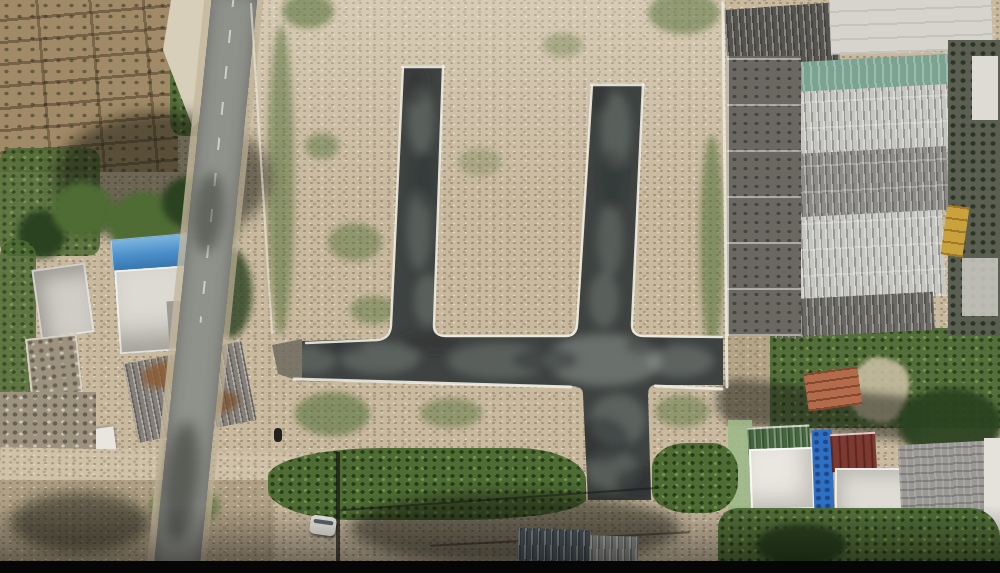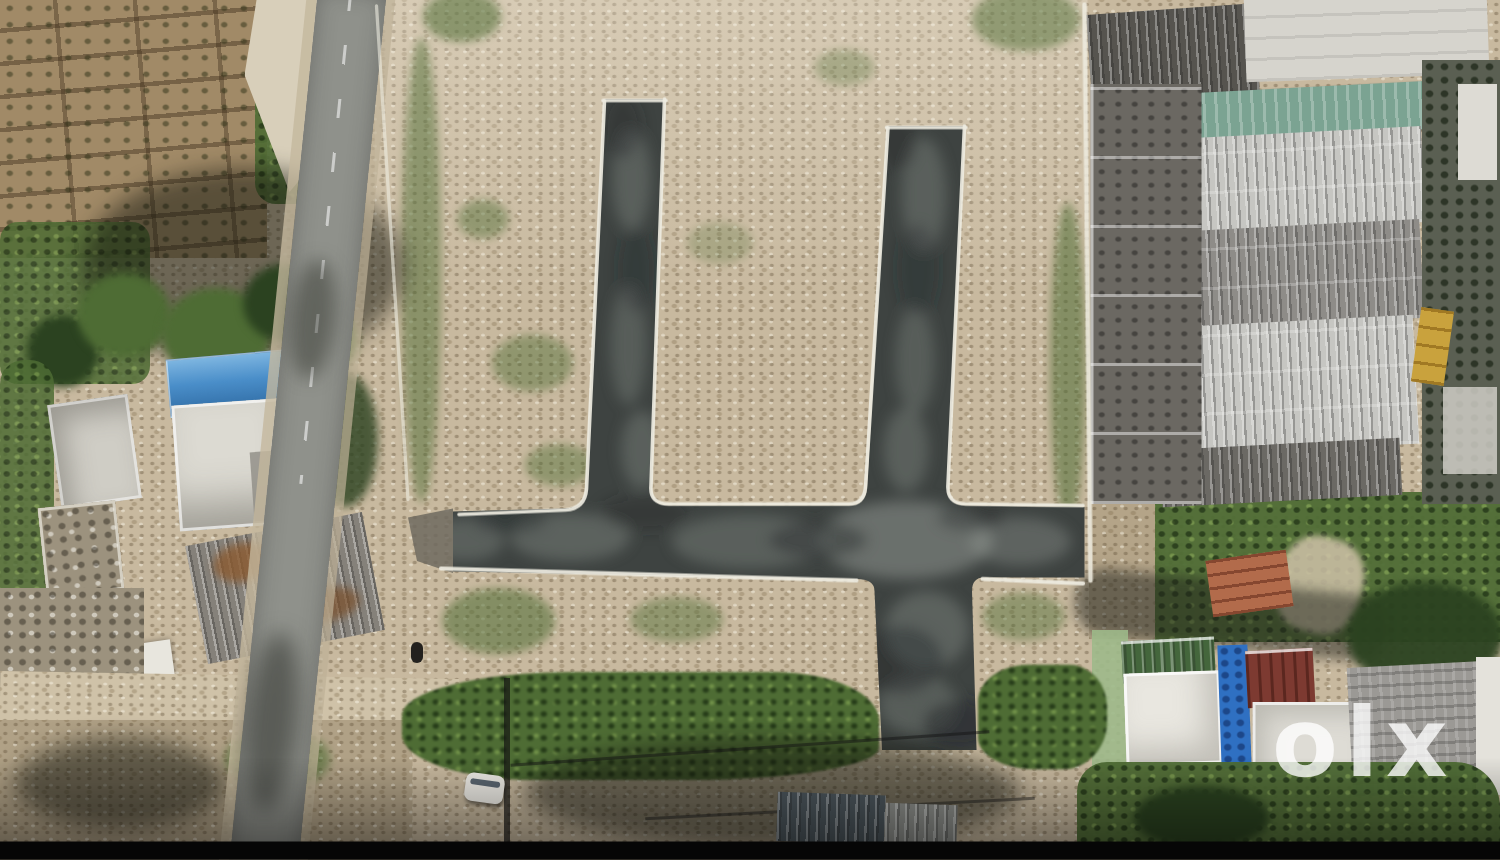--- a/index.html
+++ b/index.html
@@ -222,18 +222,17 @@
   <div class="abs corr" style="left:748px;top:426px;width:62px;height:26px;transform:rotate(-3deg);background-color:var(--greenRoof,#44663c);border-top:2px solid rgba(255,255,255,.7);z-index:2;"></div>
   <div class="abs" style="left:750px;top:448px;width:64px;height:62px;transform:rotate(-2deg);background:#e9e7e0;box-shadow:inset 0 0 0 2px rgba(255,255,255,.8), inset -10px -12px 20px rgba(120,118,110,.35);z-index:2;"></div>
   <div class="abs" style="left:813px;top:430px;width:20px;height:82px;transform:rotate(-2deg);background:var(--blueTarp,#2f70c2);background-image:radial-gradient(rgba(10,30,80,.5) 2px,transparent 3px);background-size:9px 8px;z-index:2;"></div>
   <div class="abs" style="left:831px;top:433px;width:45px;height:36px;transform:rotate(-3deg);background:var(--redRoof,#7d3a31);border-top:2px solid rgba(255,255,255,.75);background-image:repeating-linear-gradient(90deg,rgba(40,10,5,.4) 0 2px,transparent 2px 8px);z-index:2;"></div>
   <div class="abs" style="left:835px;top:468px;width:72px;height:52px;background:#dedcd5;box-shadow:inset 0 0 0 2px rgba(255,255,255,.7), inset 8px 8px 16px rgba(110,108,100,.3);z-index:2;"></div>
   <div class="abs" style="left:900px;top:443px;width:88px;height:86px;transform:rotate(-3deg);background:var(--grayTile,#9b9995);background-image:repeating-linear-gradient(0deg,rgba(0,0,0,.18) 0 2px,transparent 2px 8px),repeating-linear-gradient(90deg,rgba(255,255,255,.15) 0 2px,transparent 2px 7px);z-index:2;"></div>
   <div class="abs" style="left:984px;top:438px;width:16px;height:92px;background:#e4e2db;z-index:2;"></div>
   <div class="abs grass-tex" style="left:718px;top:508px;width:282px;height:56px;opacity:.95;border-radius:20px 30px 0 0;z-index:3;"></div>
   <div class="abs vegdark" style="left:756px;top:524px;width:90px;height:42px;z-index:3;"></div>
 
-  <div class="abs wm" style="left:848px;top:464px;z-index:7;">olx</div>
 
   <div class="abs" style="left:0;top:505px;width:1000px;height:57px;background:linear-gradient(180deg,rgba(0,0,0,0),rgba(0,0,0,.42));z-index:6;pointer-events:none;"></div>
   <div class="abs" style="left:0;top:561px;width:1000px;height:12px;background:var(--letterbox,#060606);z-index:8;"></div>
 
 </div>
 
 </body></html>

